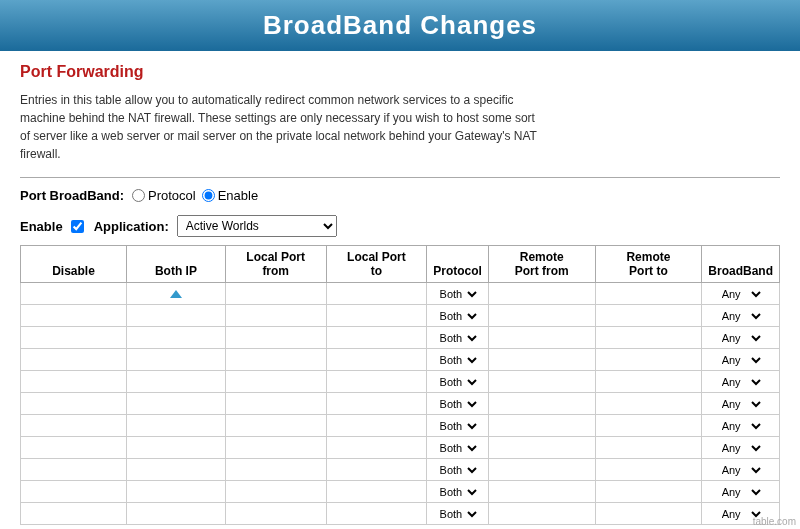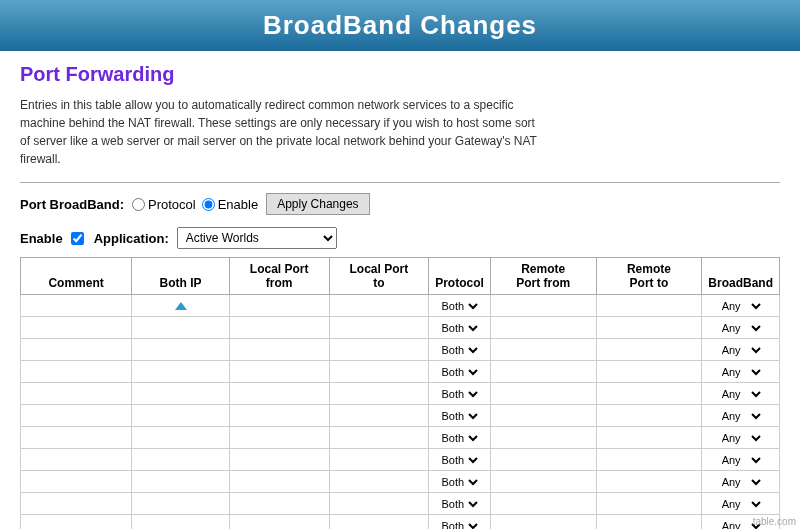--- a/index.html
+++ b/index.html
@@ -15,22 +15,22 @@
       font-size: 26px;
       font-weight: bold;
       letter-spacing: 1px;
     }
 
     .content {
       padding: 12px 20px;
     }
 
     .page-title {
-      color: #6d28d9;
-      font-size: 20px;
+      color: #b91c1c;
+      font-size: 16px;
       font-weight: bold;
       margin-bottom: 10px;
     }
 
     .description {
       font-size: 12px;
       color: #333;
       margin-bottom: 14px;
       line-height: 1.5;
       max-width: 520px;
@@ -149,34 +149,33 @@
     <div class="options">
       <label>
         <input type="radio" name="pf_toggle" value="disable" style="">
         <span>Protocol</span>
       </label>
       <label>
         <input type="radio" name="pf_toggle" value="enable" checked="" style="">
         <span>Enable</span>
       </label>
     </div>
-    <button class="apply-btn">Apply Changes</button>
   </div>
 
   <div class="enable-app-row">
     <span>Enable</span>
     <input type="checkbox" checked="" style="">
     <span>Application:</span>
     <select id="app-select"><option>Active Worlds</option><option>AIM Talk</option><option>DNS</option><option>FTP</option><option>HTTP</option><option>HTTPS</option><option>IMAP</option><option>POP3</option><option>SMTP</option><option>Telnet</option><option>Custom</option></select>
   </div>
 
   <table class="pf-table">
     <thead>
       <tr>
-        <th>Comment</th>
+        <th>Disable</th>
         <th>Both IP</th>
         <th>Local Port<br>from</th>
         <th>Local Port<br>to</th>
         <th>Protocol</th>
         <th>Remote<br>Port from</th>
         <th>Remote<br>Port to</th>
         <th>BroadBand</th>
       </tr>
     </thead>
     <tbody id="table-body">

